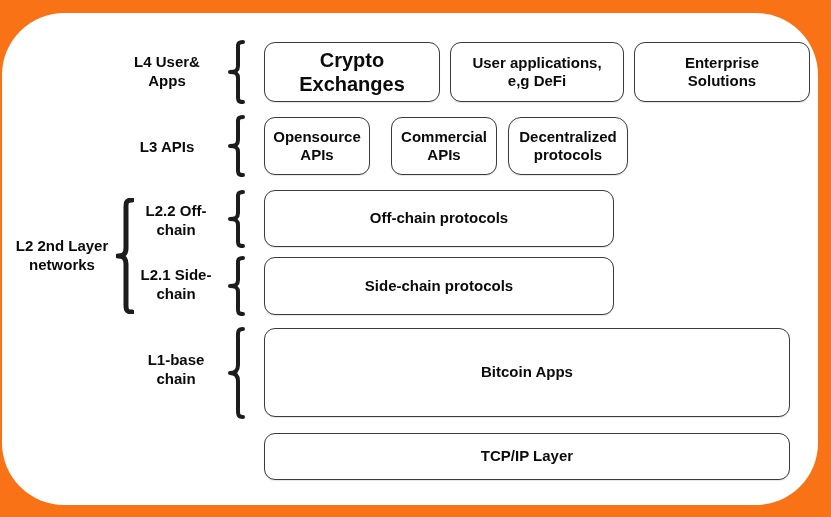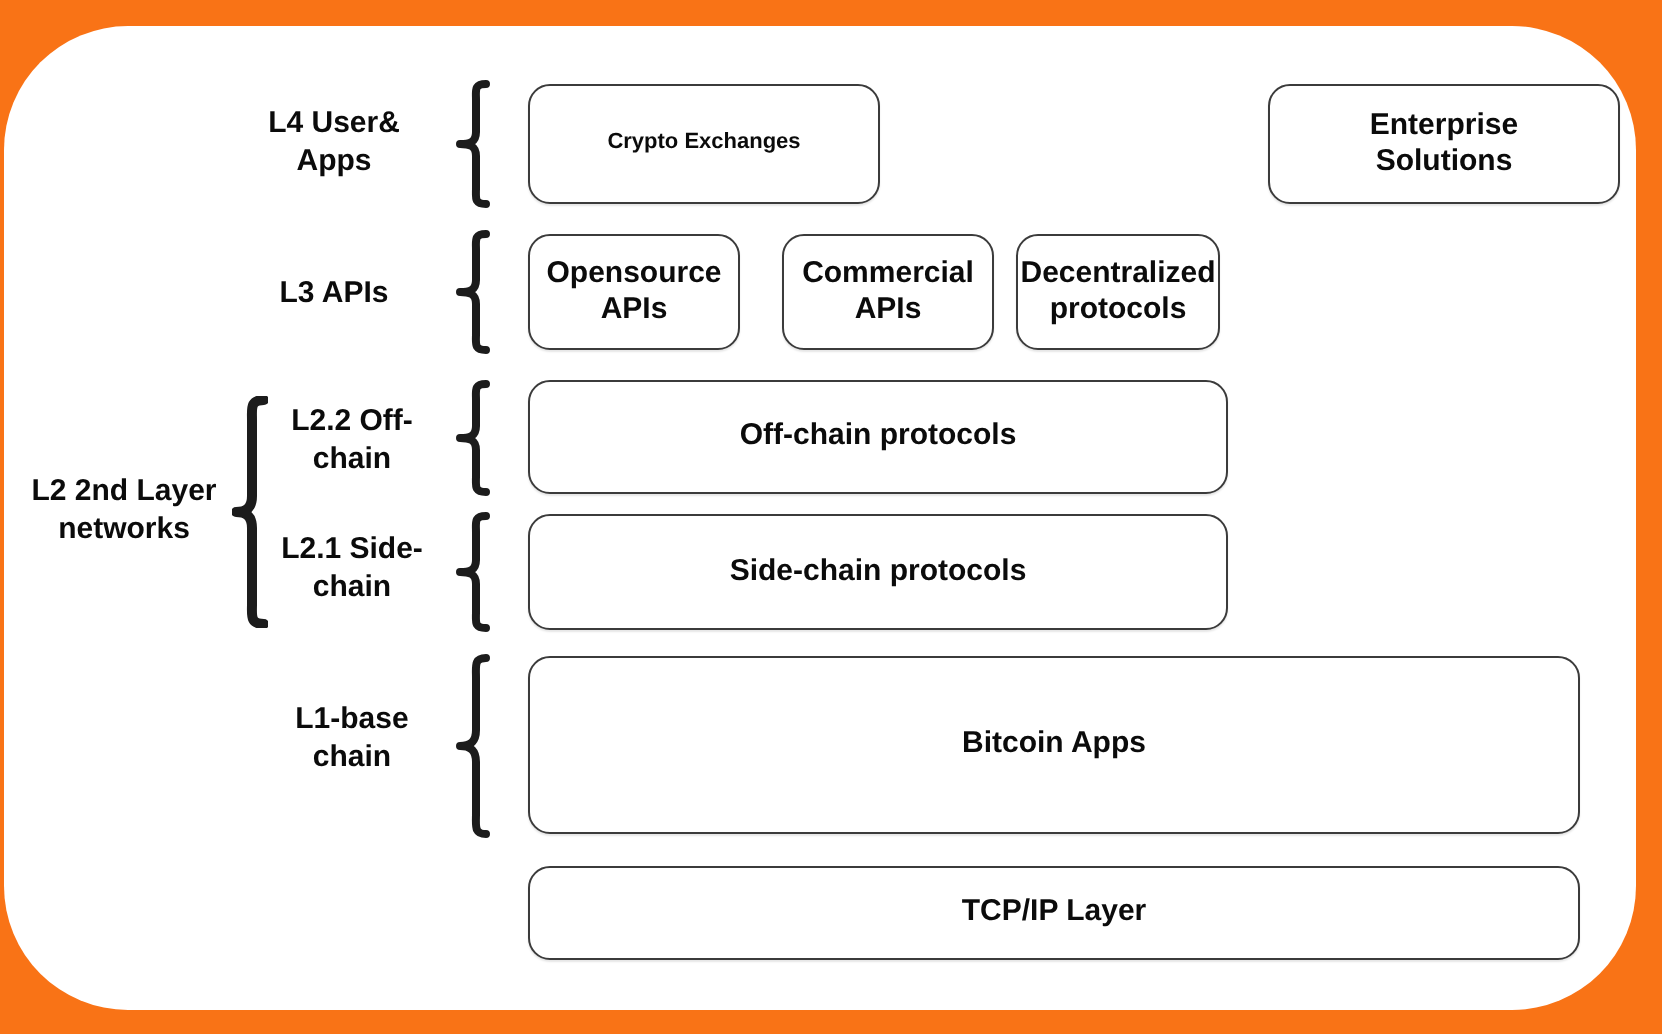--- a/index.html
+++ b/index.html
@@ -72,21 +72,21 @@
   .brace path {
     fill: none;
     stroke: #1c1c1c;
     stroke-width: 5;
     stroke-linecap: round;
     stroke-linejoin: round;
     vector-effect: non-scaling-stroke;
   }
   .brace.thin path { stroke-width: 4; }
   .fs15 { font-size: 15px; }
-  .fs16 { font-size: 11px; }
+  .fs16 { font-size: 20px; }
 </style>
 </head>
 <body>
 
 <div id="canvas">
 
   <div class="panel"></div>
 
   <div class="lbl fs15" style="left:108px; top:44px; width:118px; height:56px;">
     <span class="txt">L4 User&amp;
@@ -150,37 +150,41 @@
   <div class="brace thin" style="left:228px; top:327px; width:17px; height:92px;">
     <svg viewBox="0 0 17 92" preserveAspectRatio="none">
       <path d="M15 2 C9 2 10 6 10 12 L10 38 C10 44 7 46 2 46 C7 46 10 48 10 54 L10 80 C10 86 9 90 15 90"></path>
     </svg>
   </div>
 
   <div class="node fs16" style="left:264px; top:42px; width:176px; height:60px;">
     <span class="txt">Crypto Exchanges</span>
   </div>
 
+  <div class="node fs15" style="left:450px; top:42px; width:174px; height:60px;">
+    <span class="txt">User applications,
+e,g DeFi</span>
+  </div>
 
   <div class="node fs15" style="left:634px; top:42px; width:176px; height:60px;">
     <span class="txt">Enterprise
 Solutions</span>
   </div>
 
   <div class="node fs15" style="left:264px; top:117px; width:106px; height:58px;">
     <span class="txt">Opensource
 APIs</span>
   </div>
 
   <div class="node fs15" style="left:391px; top:117px; width:106px; height:58px;">
     <span class="txt">Commercial
 APIs</span>
   </div>
 
-  <div class="node fs15" style="left:508px; top:117px; width:102px; height:58px;">
+  <div class="node fs15" style="left:508px; top:117px; width:120px; height:58px;border-radius:13px;">
     <span class="txt">Decentralized
 protocols</span>
   </div>
 
 
   <div class="node fs15" style="left:264px; top:257px; width:350px; height:58px;">
     <span class="txt">Side-chain protocols</span>
   </div>
 
   <div class="node fs15" style="left:264px; top:190px; width:350px; height:57px;">

